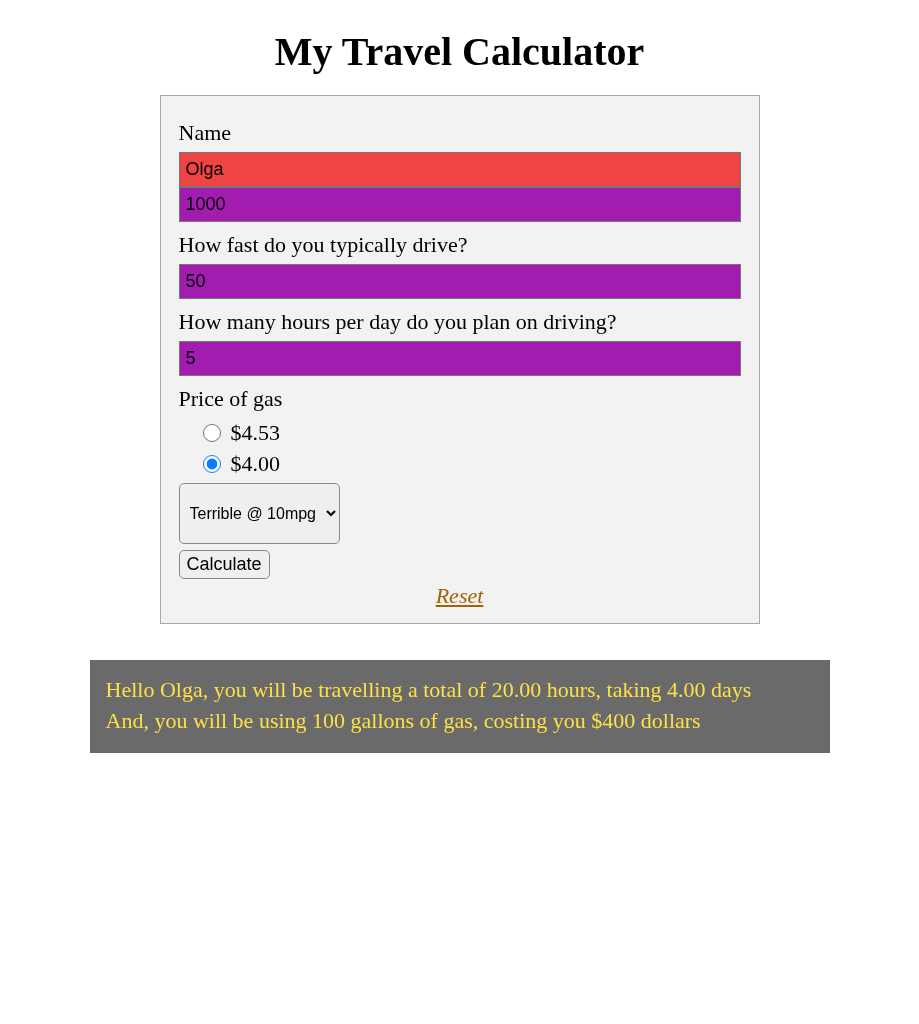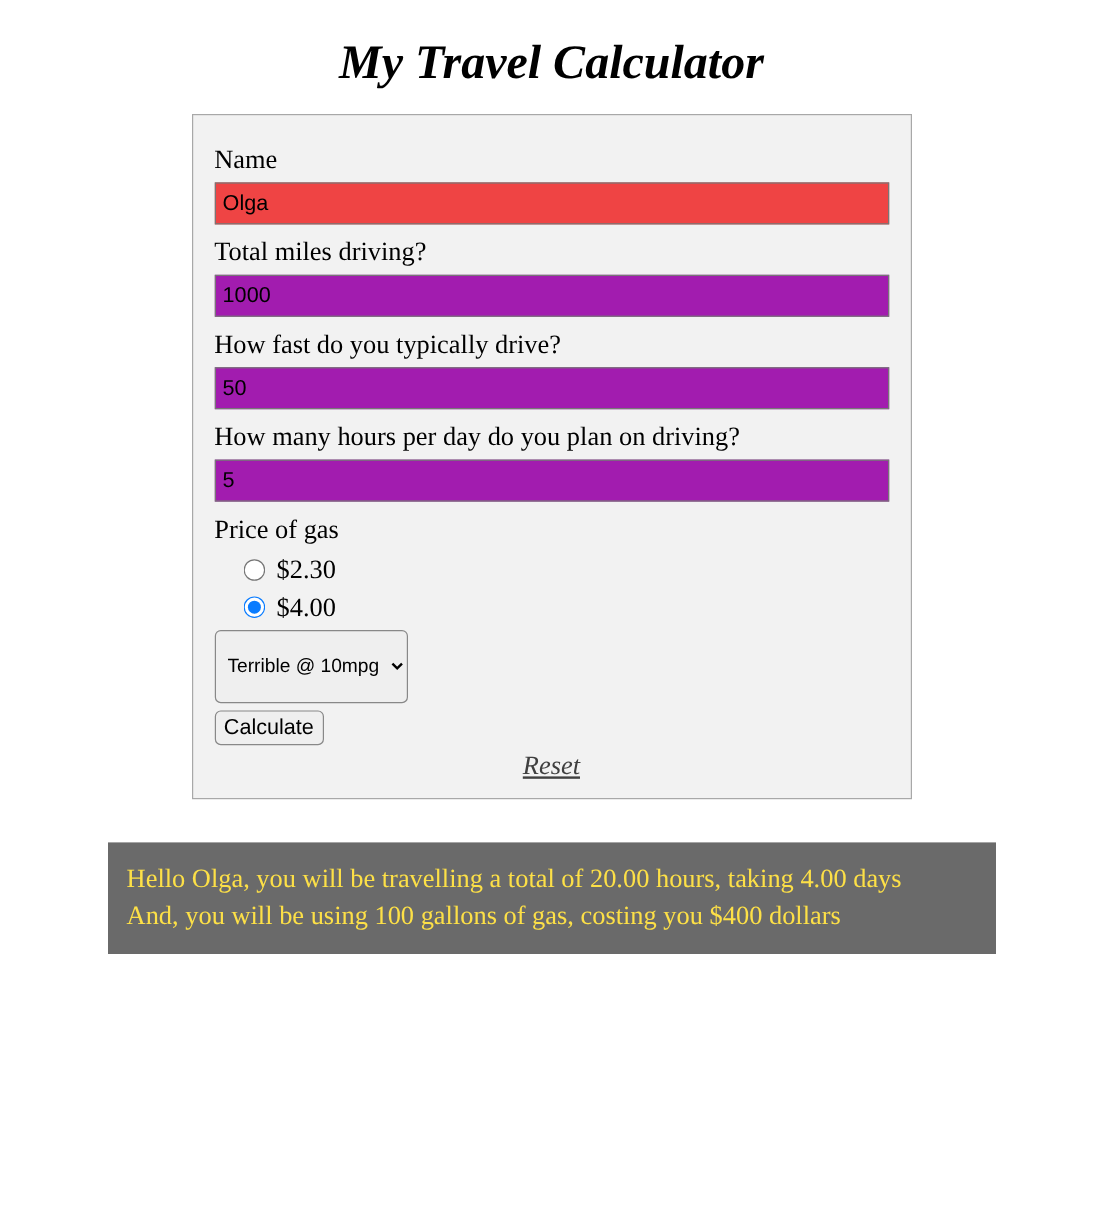--- a/index.html
+++ b/index.html
@@ -10,21 +10,20 @@
       margin: 0;
       padding: 0;
       background: #fff;
       width: 919px;
     }
     h1 {
       text-align: center;
       font-size: 40px;
       font-weight: bold;
       margin: 28px 0 20px 0;
-      font-style: italic;
     }
     .form-box {
       width: 600px;
       margin: 0 auto;
       background: #f2f2f2;
       border: 1px solid #a8a8a8;
       padding: 14px 18px 14px 18px;
     }
     .field-label {
       font-size: 22px;
@@ -86,21 +85,21 @@
       background: #efefef;
       margin-top: 6px;
       display: block;
       cursor: pointer;
     }
     .reset-link {
       display: block;
       text-align: center;
       font-style: italic;
       font-size: 22px;
-      color: #404040;
+      color: #a16207;
       text-decoration: underline;
       margin-top: 4px;
       cursor: pointer;
     }
     .result-box {
       width: 740px;
       margin: 36px auto 0 auto;
       background: #6a6a6a;
       color: #fde047;
       font-size: 22px;
@@ -111,40 +110,39 @@
 </head>
 <body>
 
 <h1>My Travel Calculator</h1>
 
 <div class="form-box">
 
   <label class="field-label">Name</label>
   <input type="text" value="Olga" style="">
 
-  <label class="field-label">Total miles driving?</label>
   <div class="number-wrap">
     <input type="number" value="1000" style="">
   </div>
 
   <label class="field-label">How fast do you typically drive?</label>
   <div class="number-wrap">
     <input type="number" value="50" style="">
   </div>
 
   <label class="field-label">How many hours per day do you plan on driving?</label>
   <div class="number-wrap">
     <input type="number" value="5" style="">
   </div>
 
   <label class="field-label">Price of gas</label>
   <div class="radio-group">
     <div class="radio-row">
       <input type="radio" name="gas" style="">
-      <span>$2.30</span>
+      <span>$4.53</span>
     </div>
     <div class="radio-row">
       <input type="radio" name="gas" checked="" style="">
       <span>$4.00</span>
     </div>
   </div>
 
   <select>
     <option>Terrible @ 10mpg</option>
   </select>

